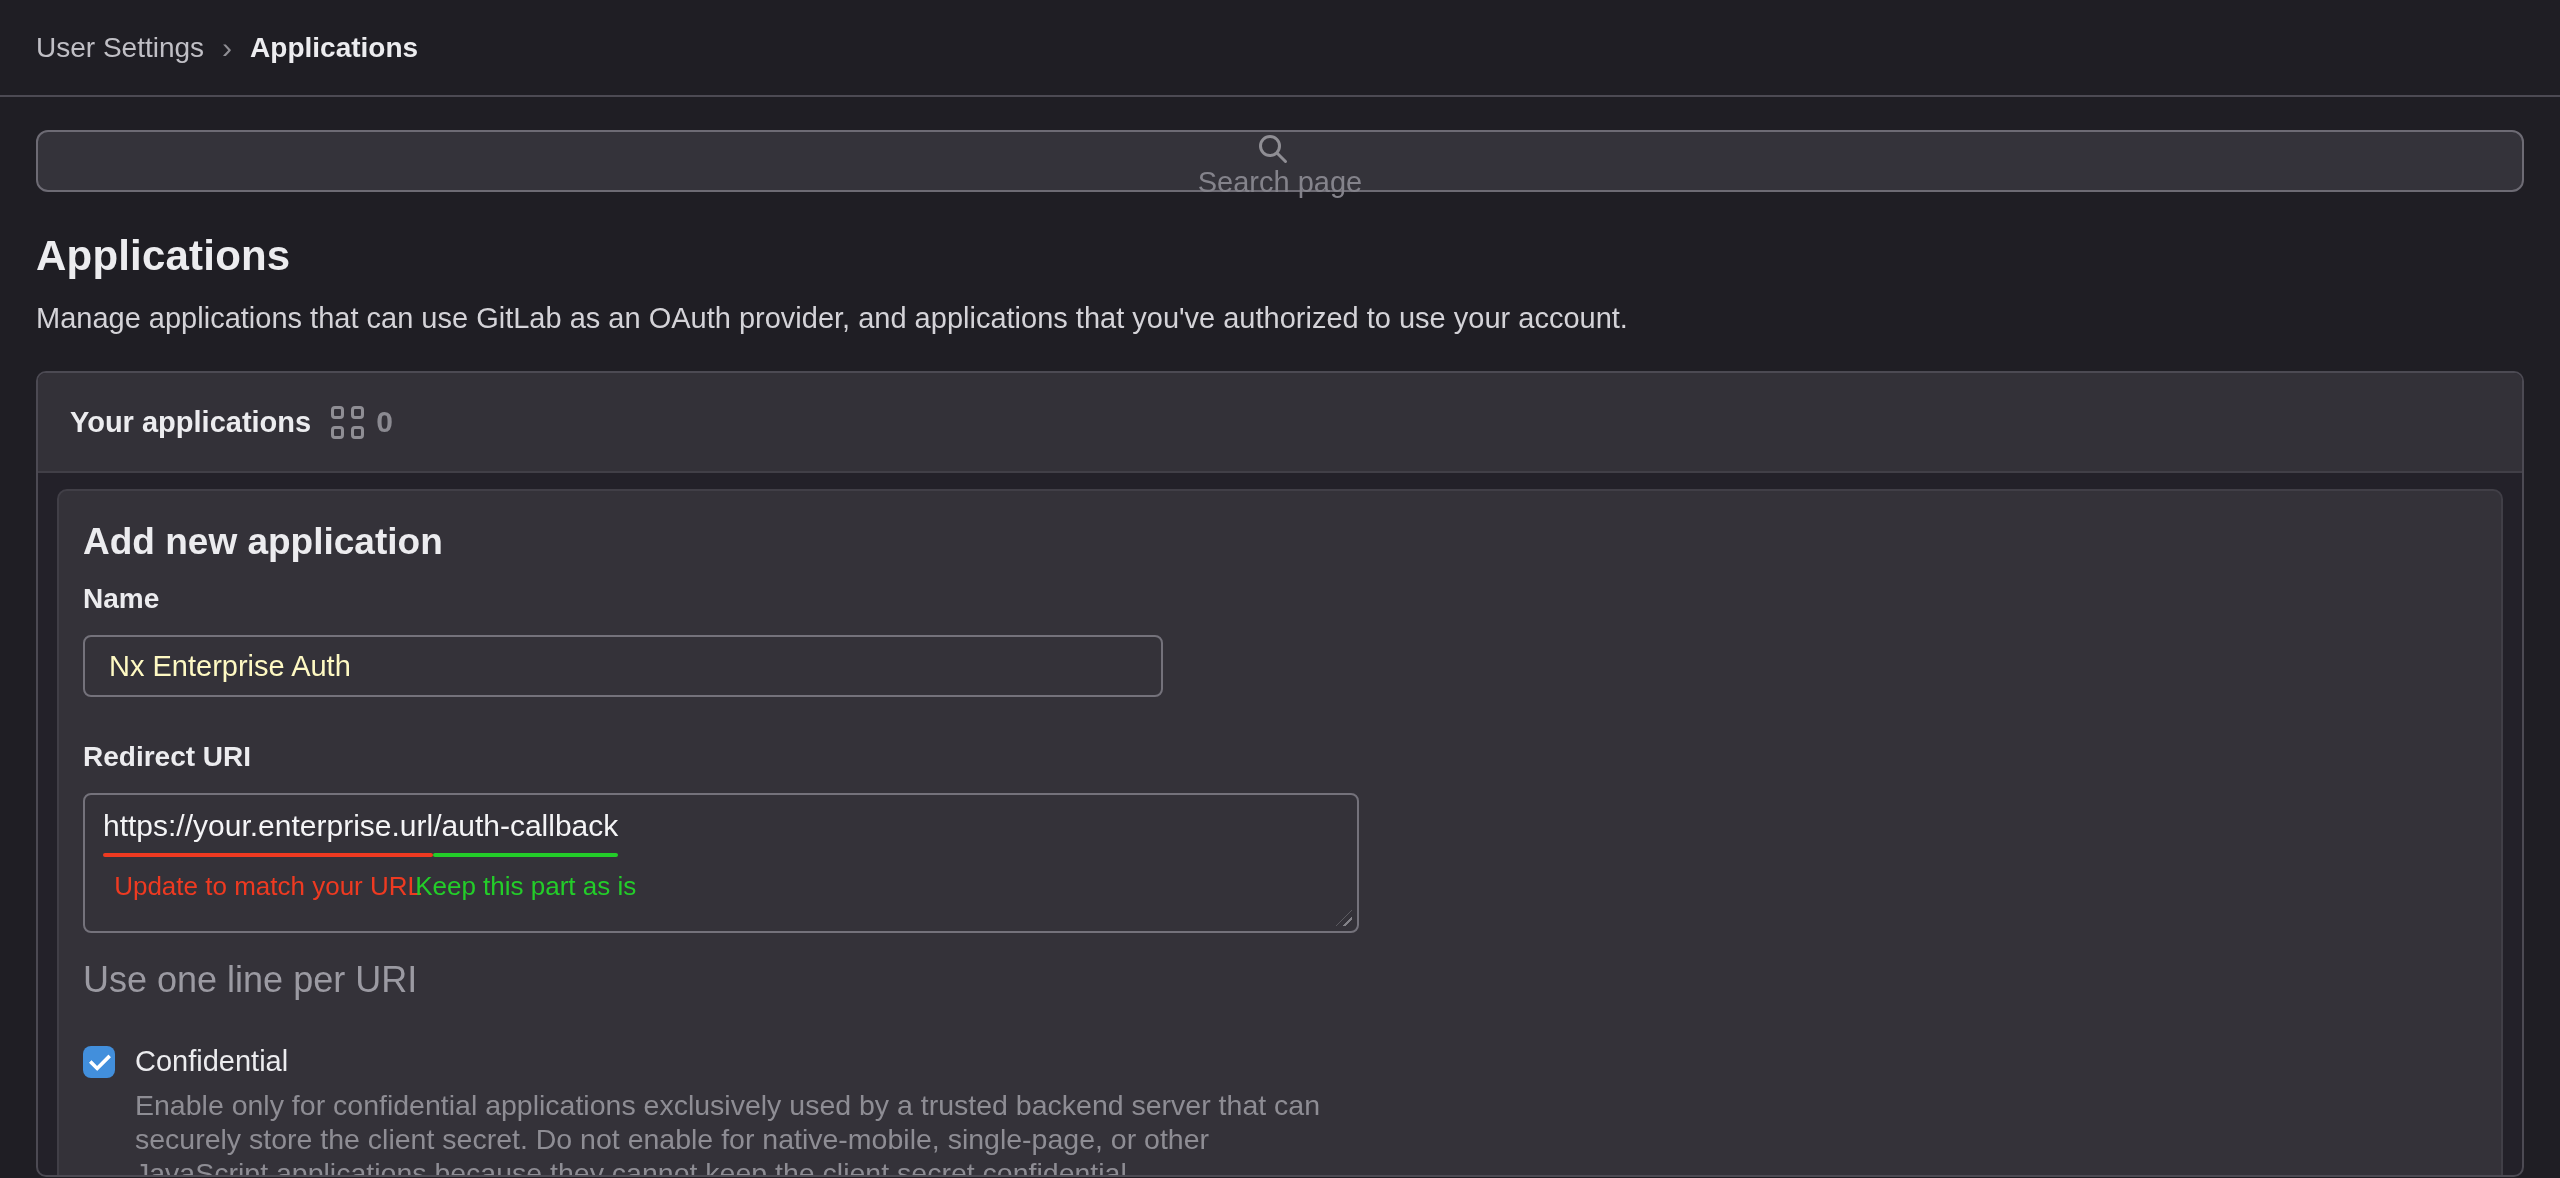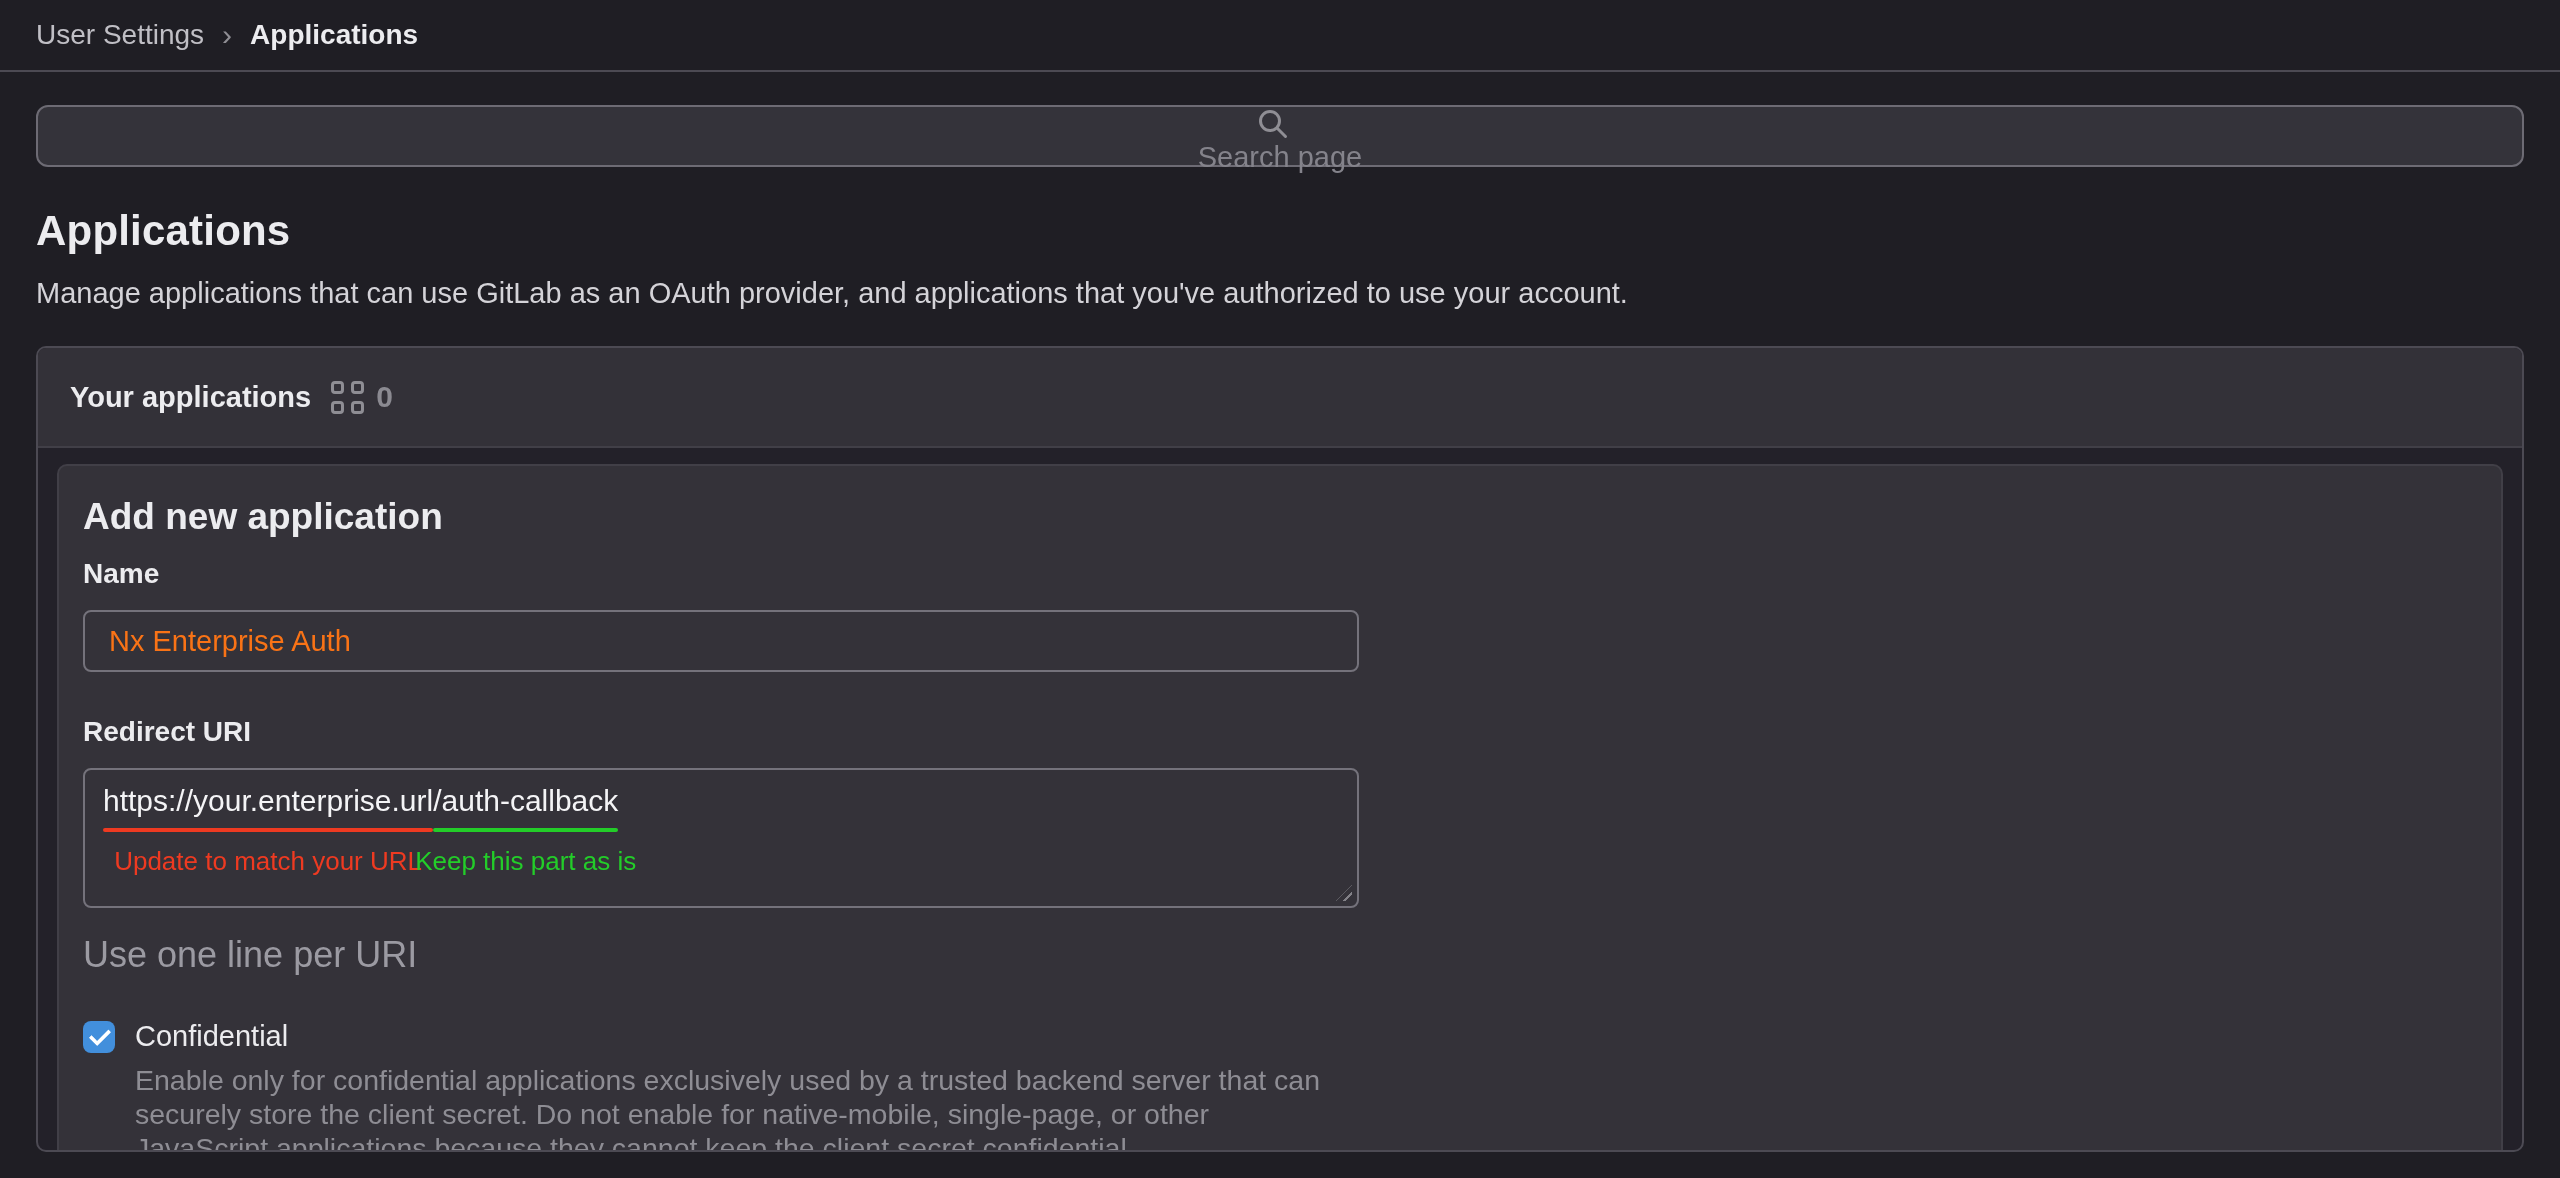--- a/index.html
+++ b/index.html
@@ -12,21 +12,21 @@
   *{box-sizing:border-box; margin:0; padding:0;}
   html,body{width:2560px; height:1178px; overflow:hidden;}
   body{
     background:var(--page-bg);
     font-family:"Liberation Sans","DejaVu Sans",sans-serif;
     color:var(--text-primary);
     -webkit-font-smoothing:antialiased;
   }
   
   .topbar{
-    height:72px; display:flex; align-items:center;
+    height:97px; display:flex; align-items:center;
     padding:0 36px; border-bottom:2px solid var(--border-soft);
     background:var(--page-bg);
   }
   .breadcrumb{display:flex; align-items:center; font-size:28px;}
   .crumb-link{color:var(--link-gray); text-decoration:none; cursor:pointer;}
   .crumb-sep{color:var(--icon-gray); margin:0 18px; font-size:30px; line-height:1;}
   .crumb-current{color:var(--text-primary); font-weight:700;}
   
   .main{padding:0 36px;}
   .searchbar{
@@ -53,21 +53,21 @@
   .apps-count{margin-left:12px; font-size:30px; font-weight:700; color:#8b8a91;}
   .card-body{padding:16px 19px;}
   
   .inner-card{
     background:var(--inner-card-bg); border:2px solid var(--border-faint); border-radius:10px;
     padding:30px 24px 60px; min-height:700px;
   }
   .form-title{font-size:37px; font-weight:700; color:var(--text-primary); margin-bottom:20px;}
   .field-label{display:block; font-size:28px; font-weight:700; color:var(--text-primary); margin-bottom:20px;}
   .text-input{
-    width:1276px; height:62px; background:transparent; color:#f97316;
+    width:1080px; height:62px; background:transparent; color:#fef9c3;
     border:2px solid var(--border-strong); border-radius:8px;
     font-size:29px; padding:0 24px; font-family:inherit; outline:none; display:block;
   }
   .field{margin-bottom:44px;}
   .uri-box{
     width:1276px; height:140px; border:2px solid var(--border-strong); border-radius:8px;
     position:relative; padding:14px 18px; cursor:text;
   }
   .uri-line{font-size:30px; color:#f4f4f6; white-space:nowrap;}
   .uri-part{position:relative; display:inline-block;}

